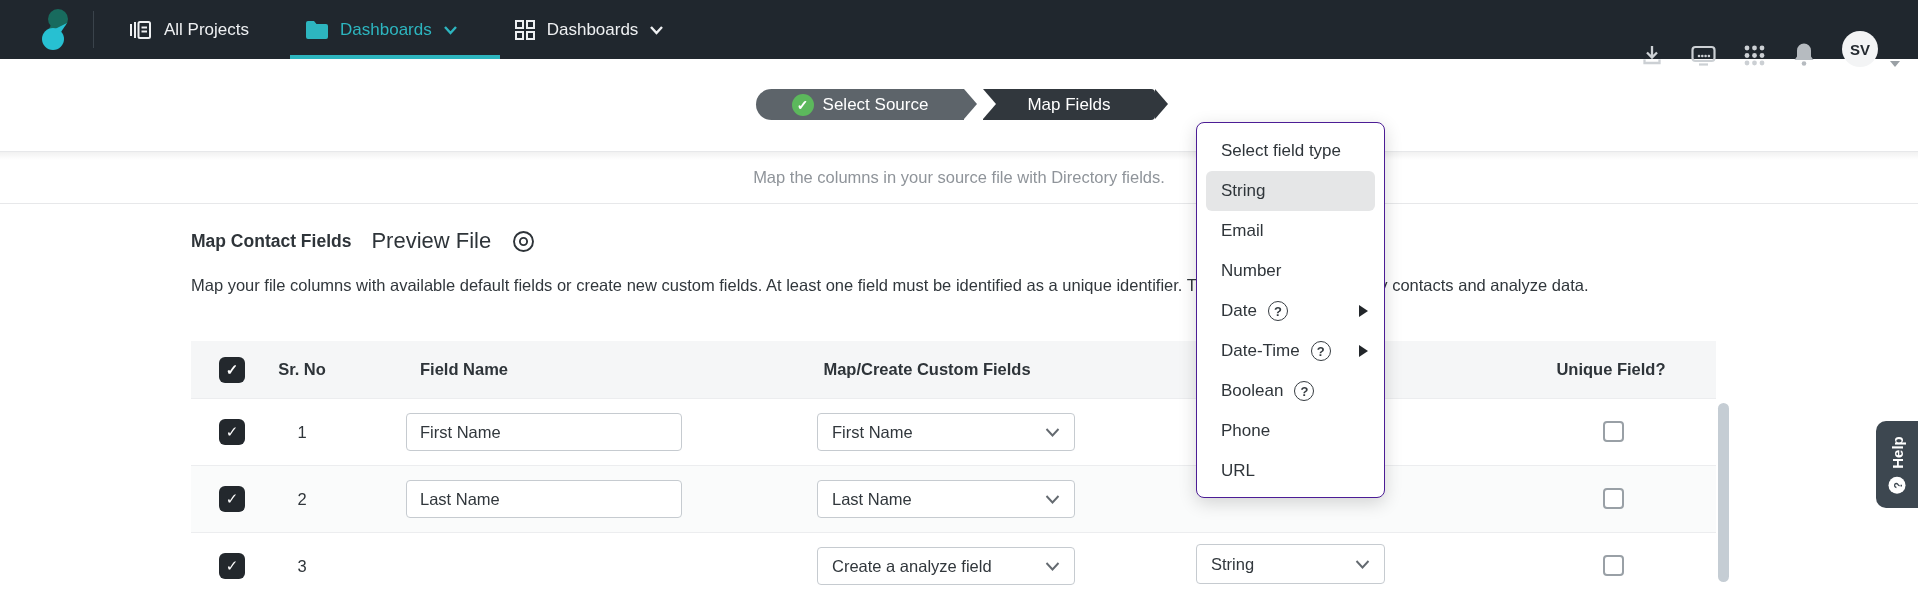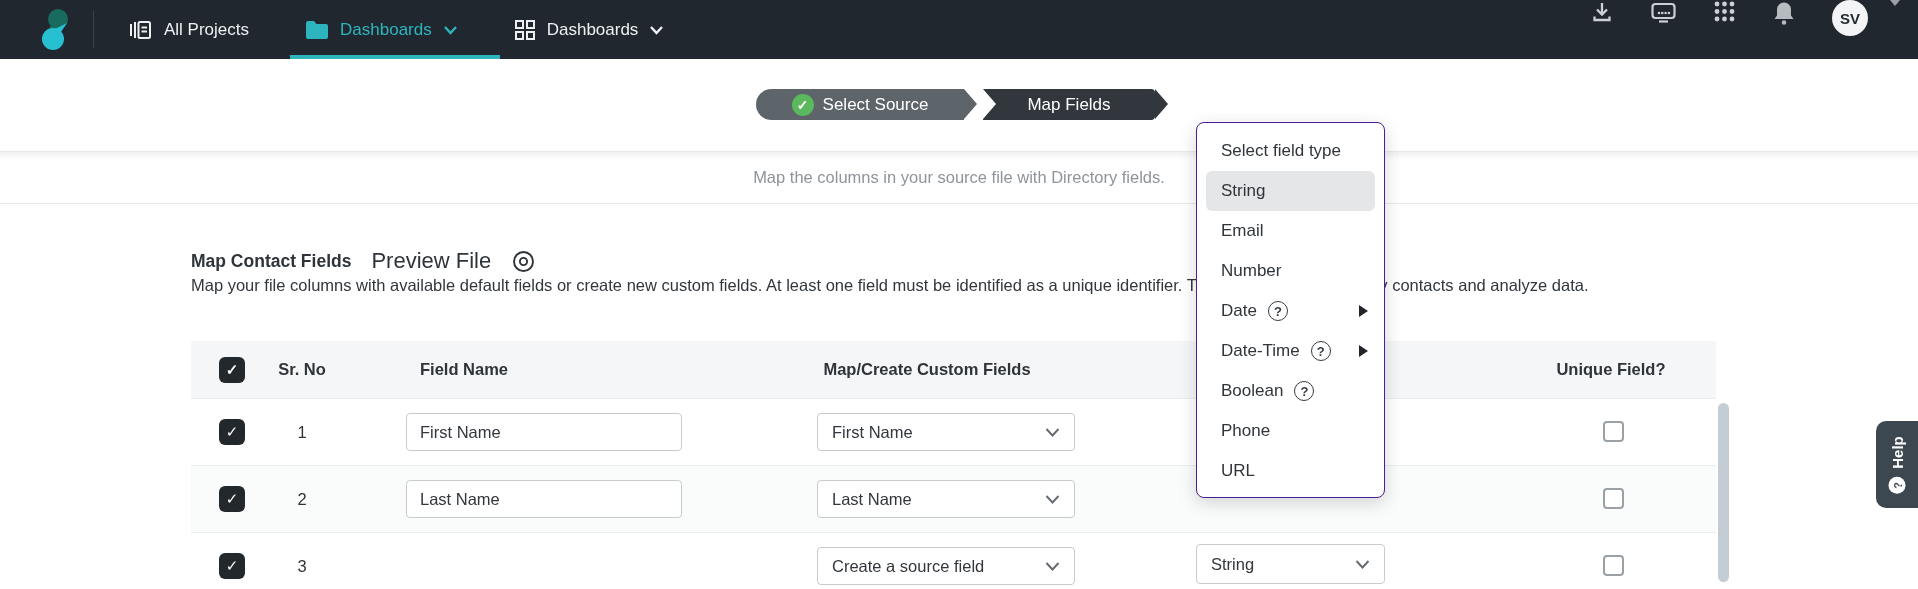--- a/index.html
+++ b/index.html
@@ -7,21 +7,21 @@
         font-family:"Liberation Sans",sans-serif;}
 
   
   .navbar{position:absolute;left:0;top:0;width:100%;height:59px;background:#20272e;}
   .logo{position:absolute;left:34px;top:7px;}
   .nav-sep{position:absolute;left:93px;top:11px;width:1px;height:37px;background:#3a434b;}
   .nav-items{position:absolute;left:128px;top:0;height:59px;display:flex;align-items:center;gap:56px;}
   .nav-item{display:flex;align-items:center;gap:11px;font-size:17px;font-weight:normal;color:#eef0f2;cursor:pointer;}
   .nav-item.active{color:#2db5bf;}
   .active-underline{position:absolute;left:290px;bottom:0;width:210px;height:4px;background:#2db5bf;}
-  .nav-right{position:absolute;right:18px;top:0;height:67px;display:flex;align-items:flex-start;gap:36px;}
+  .nav-right{position:absolute;right:18px;top:0;height:67px;display:flex;align-items:flex-end;gap:26px;}
   .avatar{width:36px;height:36px;border-radius:50%;background:#f3f4f5;color:#23292f;font-weight:bold;
           font-size:15px;display:flex;align-items:center;justify-content:center;}
   .caret{width:0;height:0;border-left:5px solid transparent;border-right:5px solid transparent;
          border-top:6px solid #9aa0a5;margin-left:-14px;}
 
   
   .stepper{position:absolute;left:756px;top:89px;height:31px;display:flex;z-index:5;}
   .step{color:#fff;font-size:17px;display:flex;align-items:center;justify-content:center;position:relative;}
   .step1{width:208px;gap:9px;background:#5d646a;border-radius:16px 0 0 16px;}
   .step1::after{content:"";position:absolute;left:100%;top:0;border-top:15.5px solid transparent;
@@ -35,21 +35,21 @@
                 font-weight:bold;display:flex;align-items:center;justify-content:center;}
 
   
   .band-line{position:absolute;left:0;width:100%;height:1px;background:#e7e8ea;}
   .band-shadow{position:absolute;left:0;top:152px;width:100%;height:8px;
                background:linear-gradient(rgba(0,0,0,0.055),rgba(0,0,0,0));}
   .subheader-text{position:absolute;left:0;top:168px;width:100%;text-align:center;
                   font-size:16.5px;color:#8f949a;}
 
   
-  .heading-row{position:absolute;left:191px;top:248px;display:flex;align-items:center;gap:20px;}
+  .heading-row{position:absolute;left:191px;top:228px;display:flex;align-items:center;gap:20px;}
   .page-heading{font-size:17.5px;font-weight:bold;color:#2e3439;}
   .preview-link{font-size:22px;color:#2e3439;cursor:pointer;}
   .description{position:absolute;left:191px;top:276px;font-size:16.5px;color:#31373c;white-space:nowrap;}
 
   
   .table{position:absolute;left:191px;top:341px;width:1525px;}
   .thead{position:relative;height:57px;background:#f5f6f7;font-weight:bold;color:#2e3439;}
   .trow{position:relative;height:66px;background:#fff;border-top:1px solid #ecedef;}
   .trow.alt{background:#fafbfb;}
   .hcell{position:absolute;top:0;height:57px;display:flex;align-items:center;font-size:16.5px;}
@@ -233,21 +233,21 @@
           <polyline points="1.5,1 7.5,7.5 13.5,1" stroke="#646a70" stroke-width="1.9" fill="none"></polyline>
         </svg>
       </div>
       <div class="ucb"></div>
     </div>
 
     <div class="trow">
       <div class="cb" style="top:20px">✓</div>
       <div class="srcell">3</div>
       <div class="tselect">
-        <span>Create a source field</span>
+        <span>Create a analyze field</span>
         <svg width="15" height="9" viewBox="0 0 15 9">
           <polyline points="1.5,1 7.5,7.5 13.5,1" stroke="#646a70" stroke-width="1.9" fill="none"></polyline>
         </svg>
       </div>
       <div class="tselect ftselect">
         <span>String</span>
         <svg width="15" height="9" viewBox="0 0 15 9">
           <polyline points="1.5,1 7.5,7.5 13.5,1" stroke="#646a70" stroke-width="1.9" fill="none"></polyline>
         </svg>
       </div>

